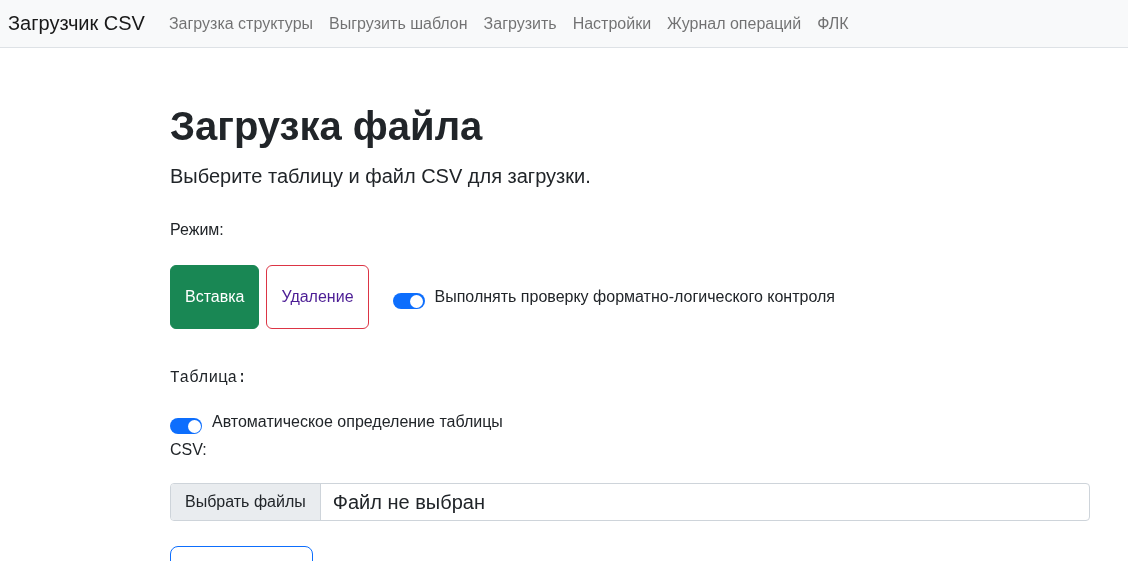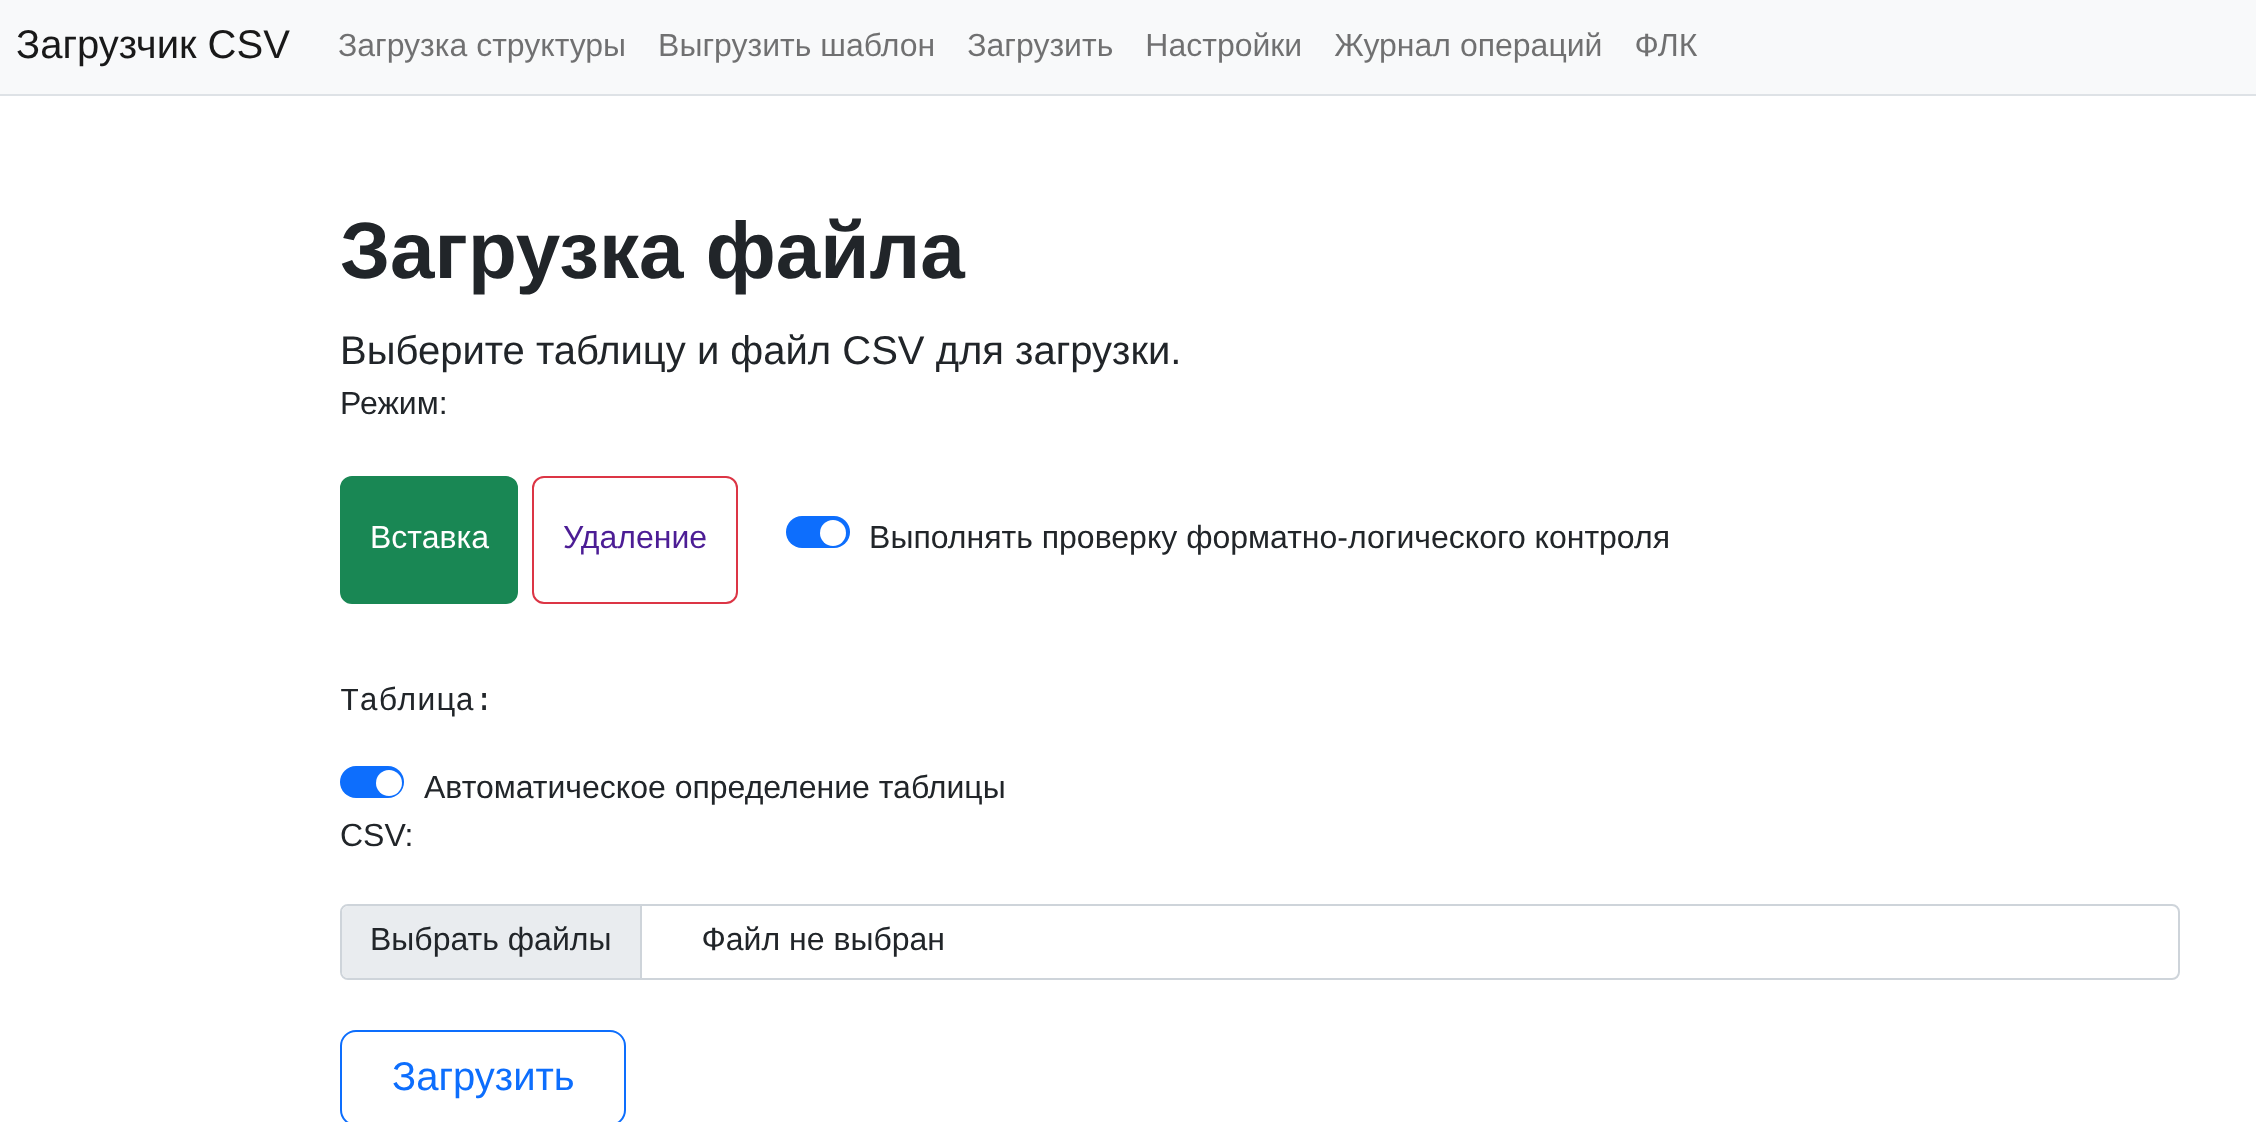--- a/index.html
+++ b/index.html
@@ -58,21 +58,21 @@
     line-height: 1.5;
     font-weight: 400;
     color: #212529;
   }
 
   .field-label {
     font-size: 16px;
     line-height: 24px;
     color: #212529;
   }
-  .label-mode    { }
+  .label-mode    { margin-top: 27px; }
   .label-table   { margin-top: 37px; font-family: Liberation Mono, monospace; }
   .label-csv     { }
 
   .controls-row {
     margin-top: 23px;
     display: flex;
     align-items: center;
   }
 
   
@@ -106,21 +106,21 @@
     padding: 8px 25px;
     border-radius: 8px;
     background: #ffffff;
     border-color: #0d6efd;
     color: #0d6efd;
   }
 
   
   .switch-group {
     display: inline-flex;
-    align-items: flex-start;
+    align-items: flex-end;
     cursor: pointer;
   }
   .controls-row .switch-group { margin-left: 24px; }
   .table-switch-row { margin-top: 20px; }
   .switch {
     position: relative;
     width: 32px;
     height: 16px;
     border-radius: 16px;
     background: #0d6efd;
@@ -162,22 +162,22 @@
     padding: 16px 14px;
     background: #e9ecef;
     border-right: 1px solid #ced4da;
     font-size: 16px;
     color: #212529;
     white-space: nowrap;
   }
   .file-status {
     display: flex;
     align-items: center;
-    padding: 0 30px;
-    font-size: 16px;
+    padding: 0 12px;
+    font-size: 20px;
     color: #212529;
     white-space: nowrap;
   }
 </style>
 </head>
 <body>
 
 <nav class="navbar">
   <a class="navbar-brand">Загрузчик CSV</a>
   <div class="navbar-nav">

